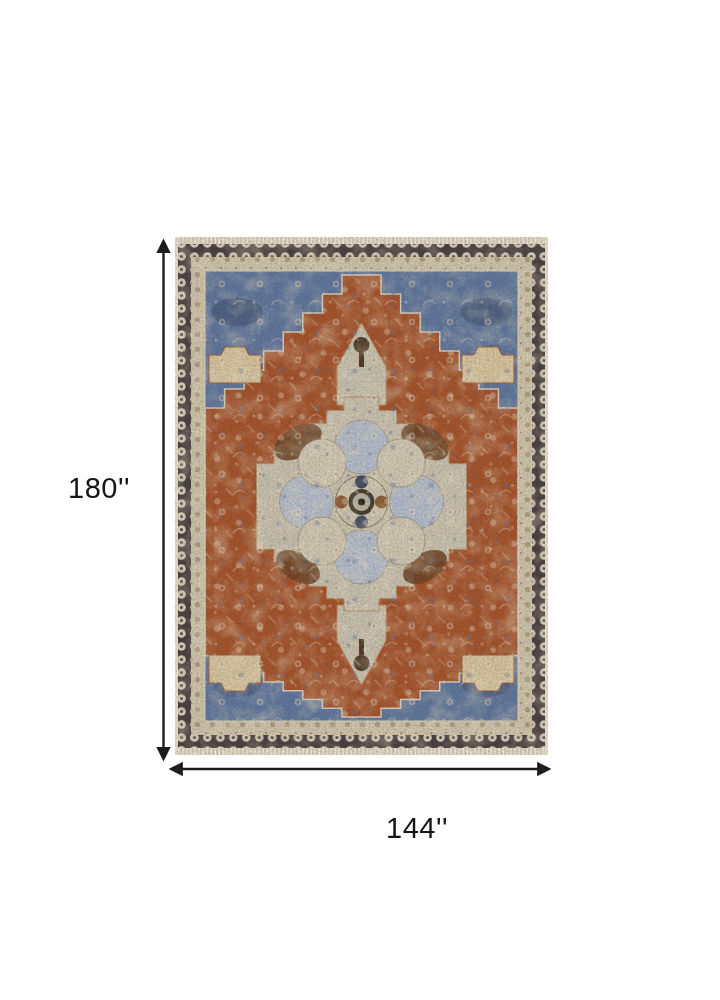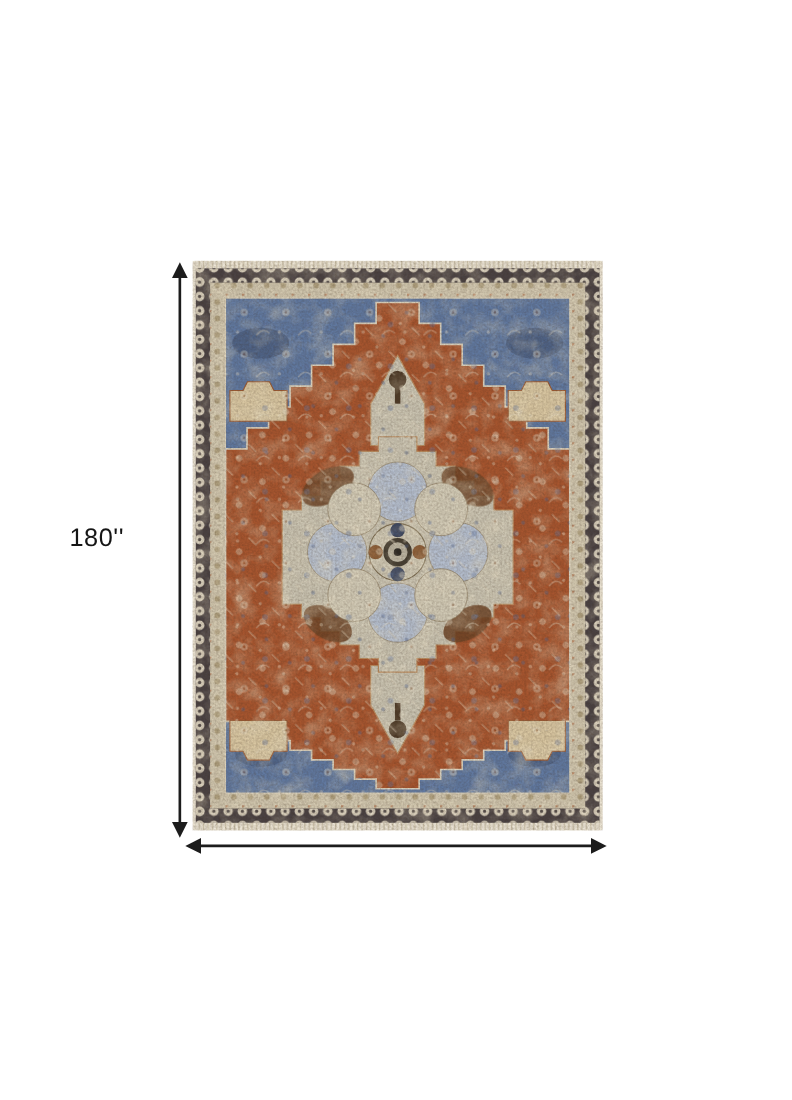--- a/index.html
+++ b/index.html
@@ -7,25 +7,25 @@
     width:720px;height:1000px;
     background:#ffffff;
     font-family:"Liberation Sans", sans-serif;
     overflow:hidden;
   }
   .stage{position:relative;width:720px;height:1000px;background:#ffffff;}
   .rug-svg{position:absolute;left:175px;top:237px;width:373px;height:518px;display:block;}
   .arrows-svg{position:absolute;left:0;top:0;width:720px;height:1000px;pointer-events:none;}
   .dim-label{
     position:absolute;
-    font-size:23px;
+    font-size:29px;
     line-height:36px;
     letter-spacing:0.5px;
     color:#151515;
-    text-align:center;
+    text-align:right;
     white-space:nowrap;
   }
   .dim-label.height{left:46px;top:470px;width:84px;}
   .dim-label.width{left:352px;top:810px;width:96px;}
 </style>
 </head>
 <body>
 
 <div class="stage">
 
@@ -170,14 +170,15 @@
     <defs>
       <marker id="ah" viewBox="0 0 10 10" refX="2" refY="5" markerWidth="6" markerHeight="6" orient="auto-start-reverse">
         <path d="M0,0 L10,5 L0,10 Z" fill="#1c1c1c"></path>
       </marker>
     </defs>
     <line x1="163.5" y1="250" x2="163.5" y2="750" stroke-width="2.4" marker-start="url(#ah)" marker-end="url(#ah)" stroke="#1c1c1c"></line>
     <line x1="180" y1="769" x2="540" y2="769" stroke-width="2.4" marker-start="url(#ah)" marker-end="url(#ah)" stroke="#1c1c1c"></line>
   </svg>
 
   <div class="dim-label height">180''</div>
+  <div class="dim-label width">144''</div>
 
 </div>
 
 </body></html>

